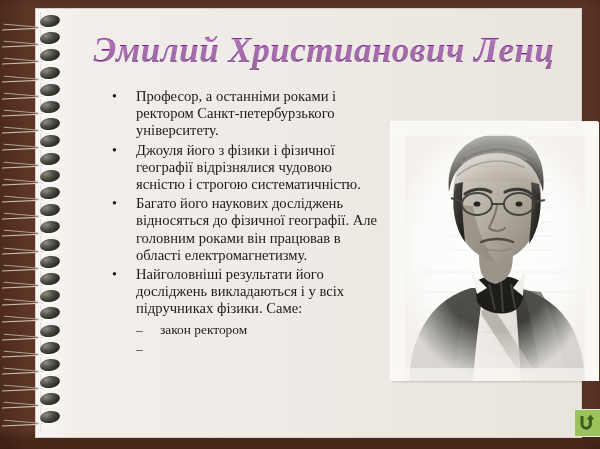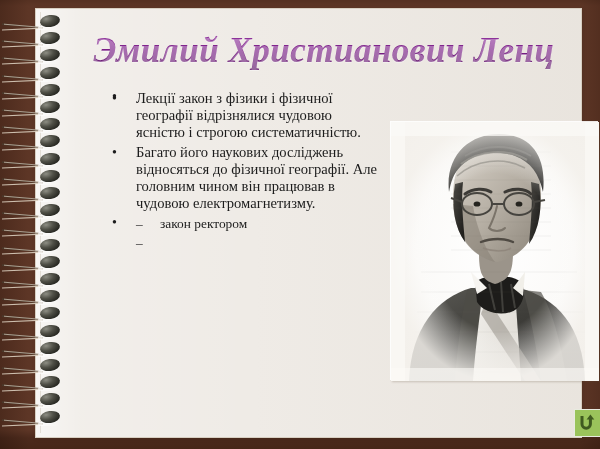--- a/index.html
+++ b/index.html
@@ -205,34 +205,36 @@
   <div id="page">
     <div id="page-shade"></div>
     <div id="page-inner-line"></div>
 
     <div id="title">Эмилий Христианович Ленц</div>
 
     <div id="bullets">
 
       <div class="bullet">
         <span class="marker">•</span>
+        <span>Професор, а останніми роками і ректором Санкт-петербурзького університету.</span>
       </div>
 
       <div class="bullet">
         <span class="marker">•</span>
-        <span>Лекції закон з фізики і фізичної географії відрізнялися чудовою ясністю і строгою систематичністю.</span>
+        <span>Джоуля його з фізики і фізичної географії відрізнялися чудовою ясністю і строгою систематичністю.</span>
       </div>
 
       <div class="bullet">
         <span class="marker">•</span>
-        <span>Багато його наукових досліджень відносяться до фізичної географії. Але головним чином він працював в чудовою електромагнетизму.</span>
+        <span>Багато його наукових досліджень відносяться до фізичної географії. Але головним роками він працював в області електромагнетизму.</span>
       </div>
 
       <div class="bullet">
         <span class="marker">•</span>
+        <span>Найголовніші результати його досліджень викладаються і у всіх підручниках фізики. Саме:</span>
       </div>
 
       <div class="sub-list">
         <div class="sub-item">
           <span class="marker">–</span>
           <span>закон ректором</span>
         </div>
         <div class="sub-item">
           <span class="marker">–</span>
         </div>

